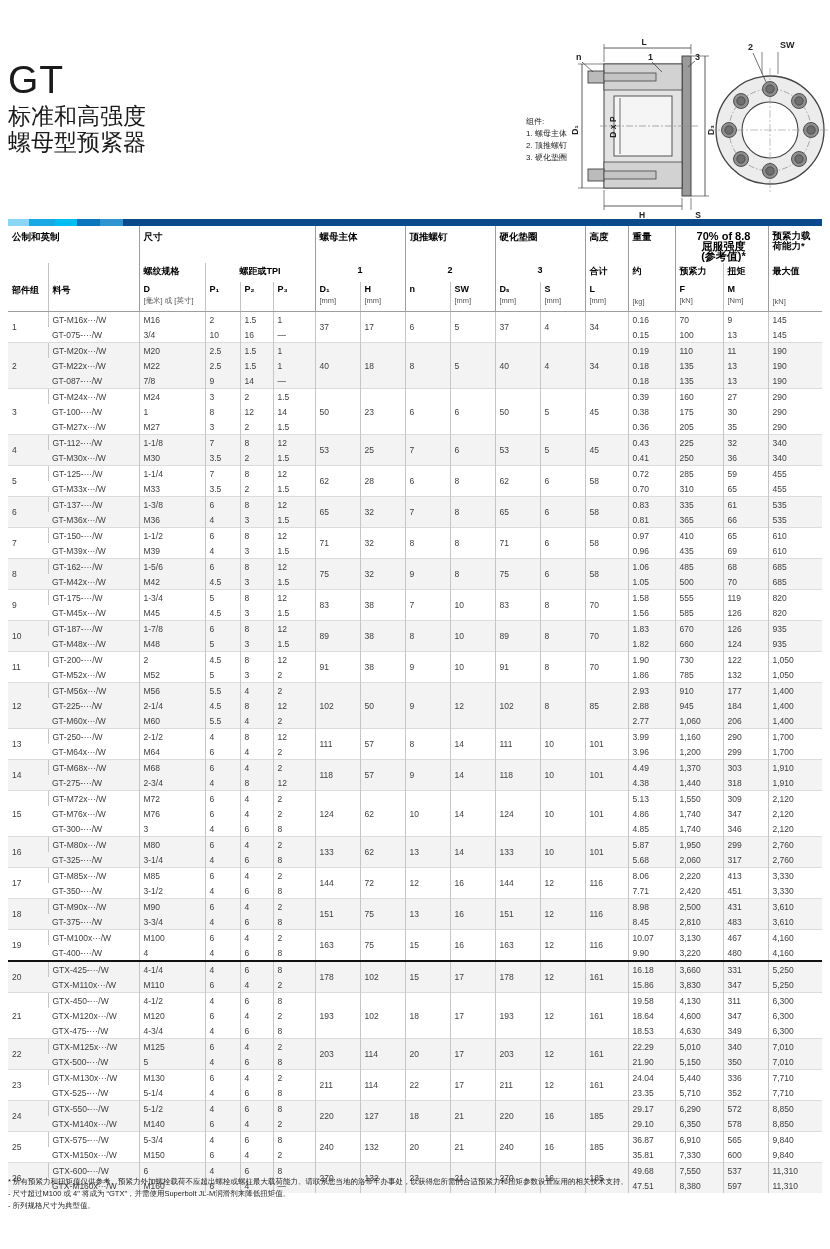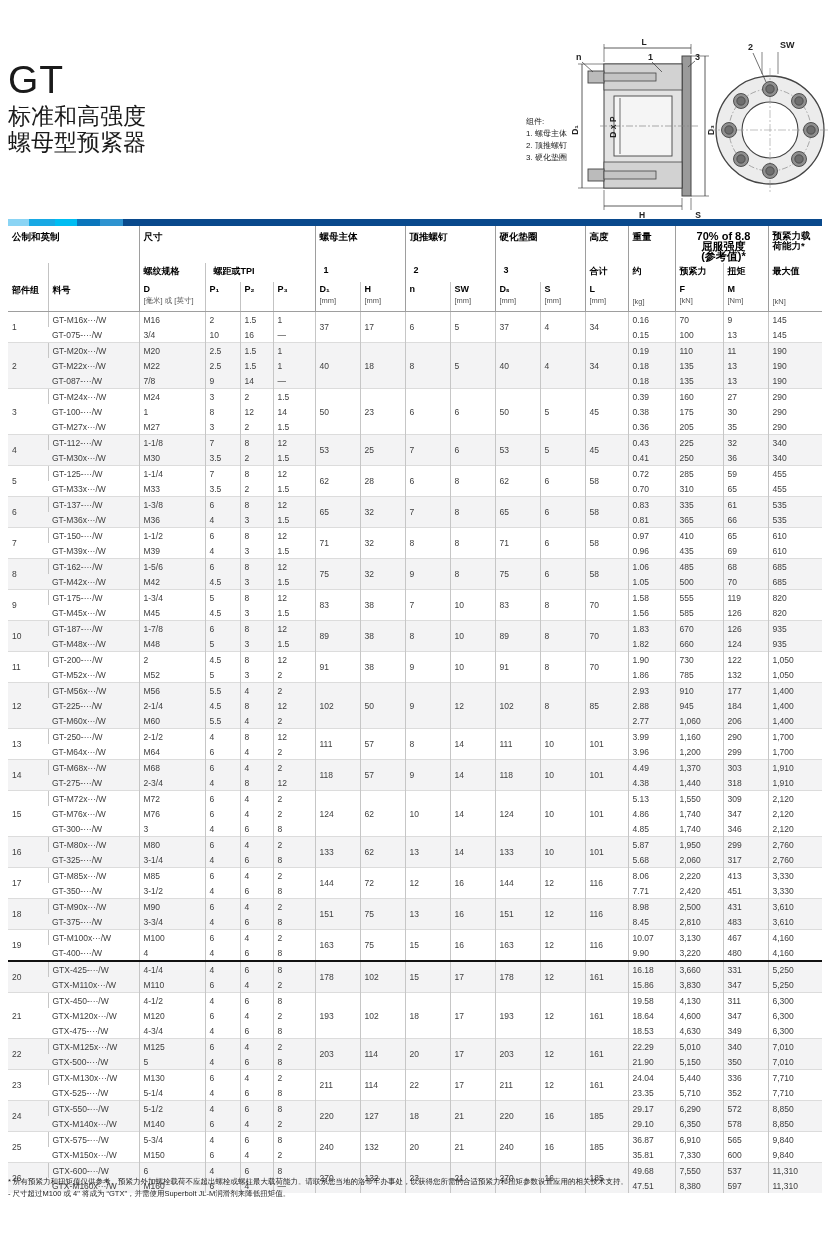--- a/index.html
+++ b/index.html
@@ -27,21 +27,21 @@
   th{font-weight:bold;text-align:left;vertical-align:top;padding:2px 0 0 4px;font-size:9px;color:#000;margin-left:16px;}
   th.t1{height:32px;font-size:9.5px;padding-top:5px;}
   th.t2{height:17px;}
   th.t3{height:27px;}
   .yield div{line-height:10px;font-size:11px;text-align:center;}
   .cap2 div{line-height:10px;font-size:9.5px;}
   .unit{display:block;font-weight:400;font-size:7.5px;color:#555;margin-top:2px;}
   .unit-only{display:block;font-weight:400;font-size:7.5px;color:#555;margin-top:13px;}
   .bL{border-left:1px solid #c3c3c3;}
   .bM{border-left:1px solid #9e9e9e;}
-  .ctr{padding-left:8px;}
+  .ctr{text-align:center;padding-left:0;}
   thead tr:last-child th{border-bottom:1px solid #9e9e9e;}
   tbody td{height:15px;font-size:8.5px;color:#3d3d3d;padding:0 0 0 4px;vertical-align:middle;
            border-left:1px solid #c6c6c6;line-height:10px;}
   tbody td:first-child{border-left:none;}
   tr.alt td{background:#f3f3f4;}
   tr.grp td{border-top:1px solid #dcdcdc;}
   tr.heavy td{border-top:2px solid #111;}
 
   
   .foot{position:absolute;left:8px;top:1176px;width:818px;font-size:7.5px;color:#222;line-height:12px;}
@@ -1081,15 +1081,16 @@
           <td>8,380</td>
           <td>597</td>
           <td>11,310</td>
         </tr>
       </tbody>
   </table>
 
   <div class="foot">
     <div>* 所有预紧力和扭矩值仅供参考。预紧力外加螺栓载荷不应超出螺栓或螺柱最大载荷能力。请联系您当地的洛帝牢办事处，以获得您所需的合适预紧力和扭矩参数设置应用的相关技术支持。</div>
     <div>- 尺寸超过M100 或 4" 将成为 “GTX”，并需使用Superbolt JL-M润滑剂来降低扭矩值。</div>
+    <div>- 所列规格尺寸为典型值。</div>
   </div>
 
 </div>
 
 </body></html>

